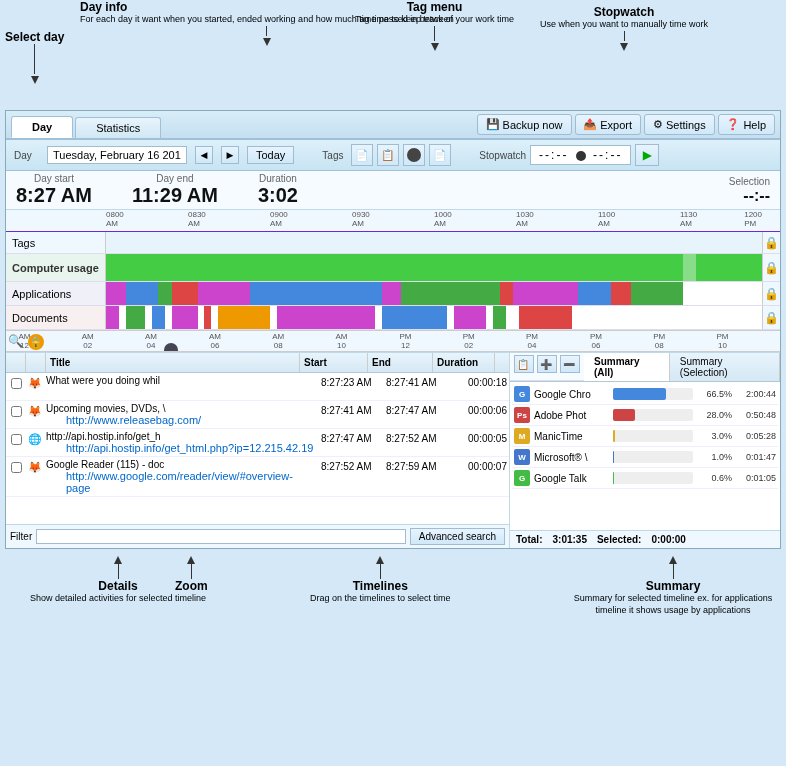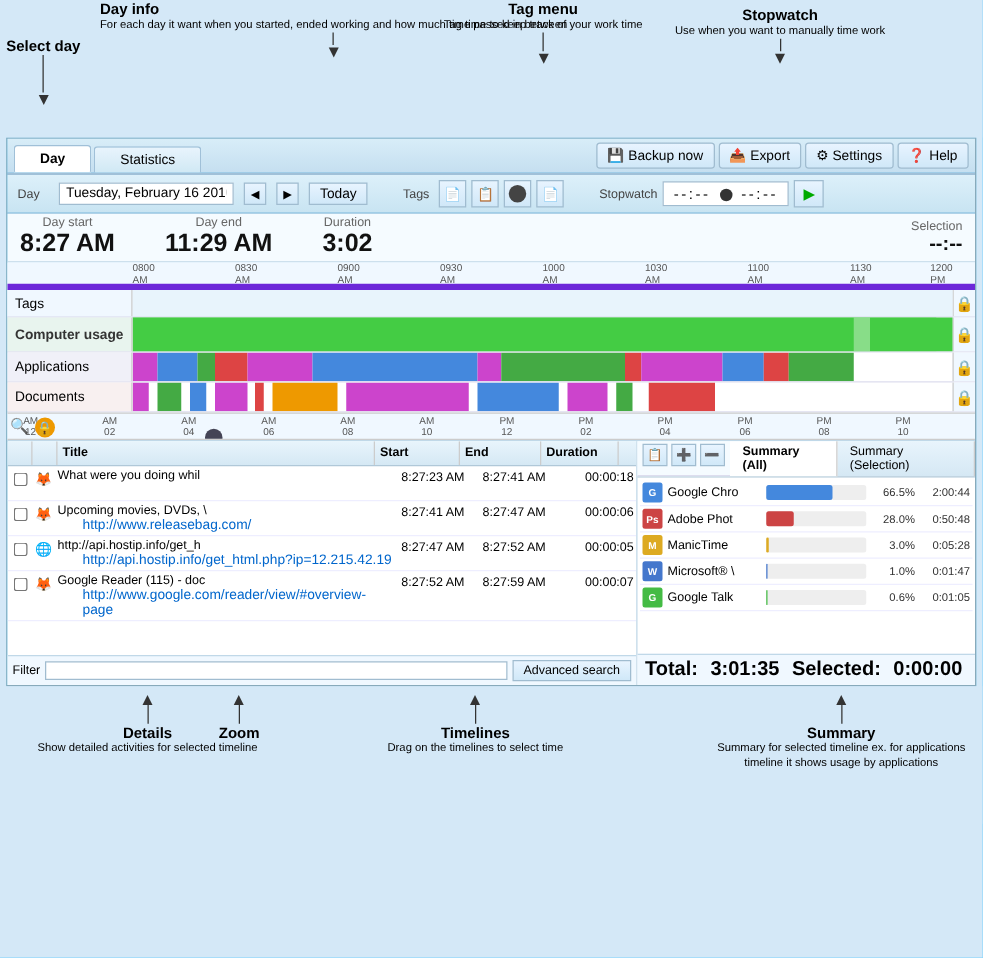--- a/index.html
+++ b/index.html
@@ -174,21 +174,21 @@
     
     .timeline-area {
       background: white;
       border-bottom: 1px solid #c0d8e8;
     }
     .time-ruler {
       display: flex;
       align-items: center;
       height: 22px;
       background: #f0f8ff;
-      border-bottom: 5px solid #6d28d9;
+      border-bottom: 1px solid #6d28d9;
       position: relative;
       overflow: hidden;
     }
 
     .timeline-row {
       display: flex;
       align-items: center;
       height: 24px;
       border-bottom: 1px solid #dde;
       position: relative;
@@ -372,21 +372,21 @@
     .summary-bar-container { width: 80px; height: 12px; background: #eee; border-radius: 2px; position: relative; }
     .summary-bar { height: 100%; border-radius: 2px; position: absolute; left: 0; top: 0; }
     .summary-pct { width: 35px; font-size: 9px; color: #333; text-align: right; }
     .summary-time { width: 40px; font-size: 9px; color: #333; text-align: right; }
     .summary-total {
       display: flex;
       align-items: center;
       padding: 3px 6px;
       border-top: 1px solid #c0d8e8;
       background: #f0f8ff;
-      font-size: 16px;
+      font-size: 10px;
       font-weight: bold;
       gap: 10px;
     }
 
     
     .status-bar {
       display: flex;
       align-items: center;
       background: linear-gradient(to bottom, #d8edf8, #c5dff0);
       border-top: 1px solid #a0c0d8;

